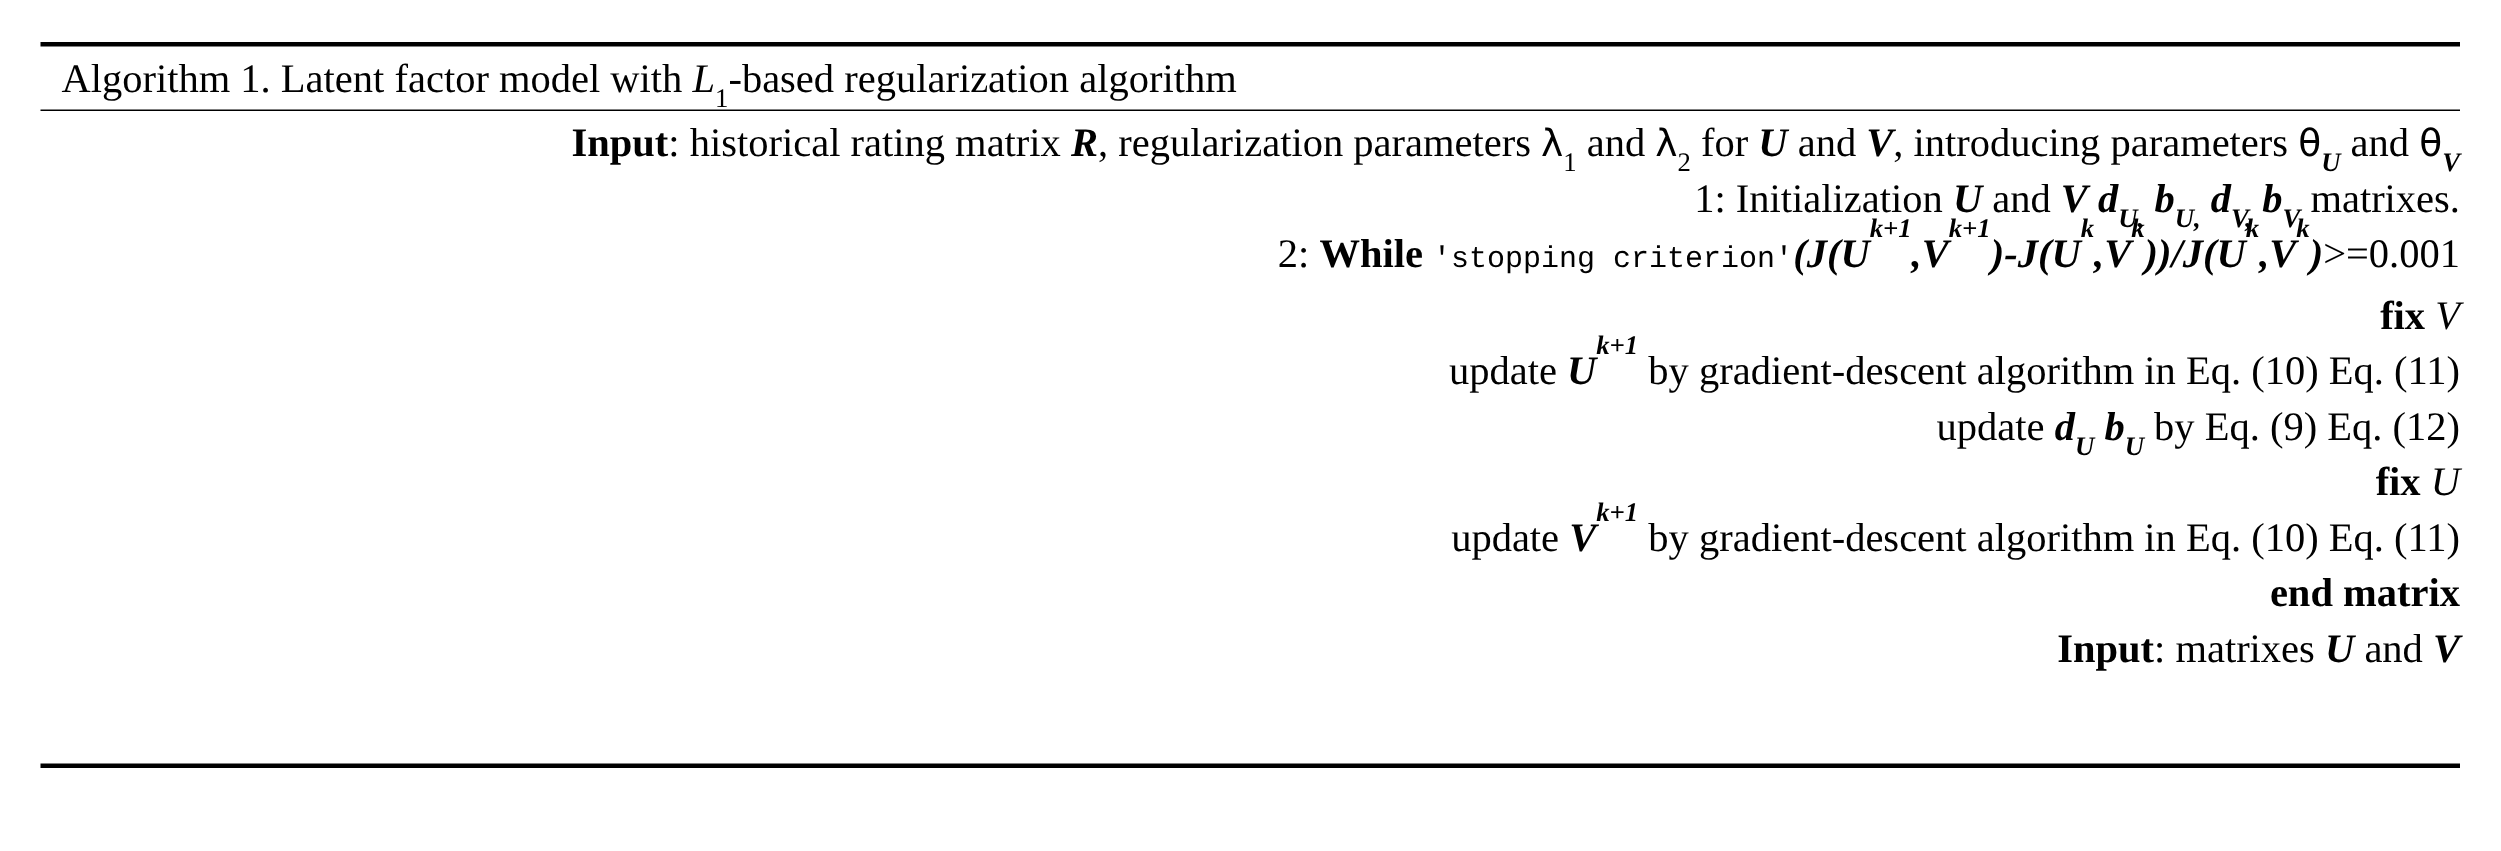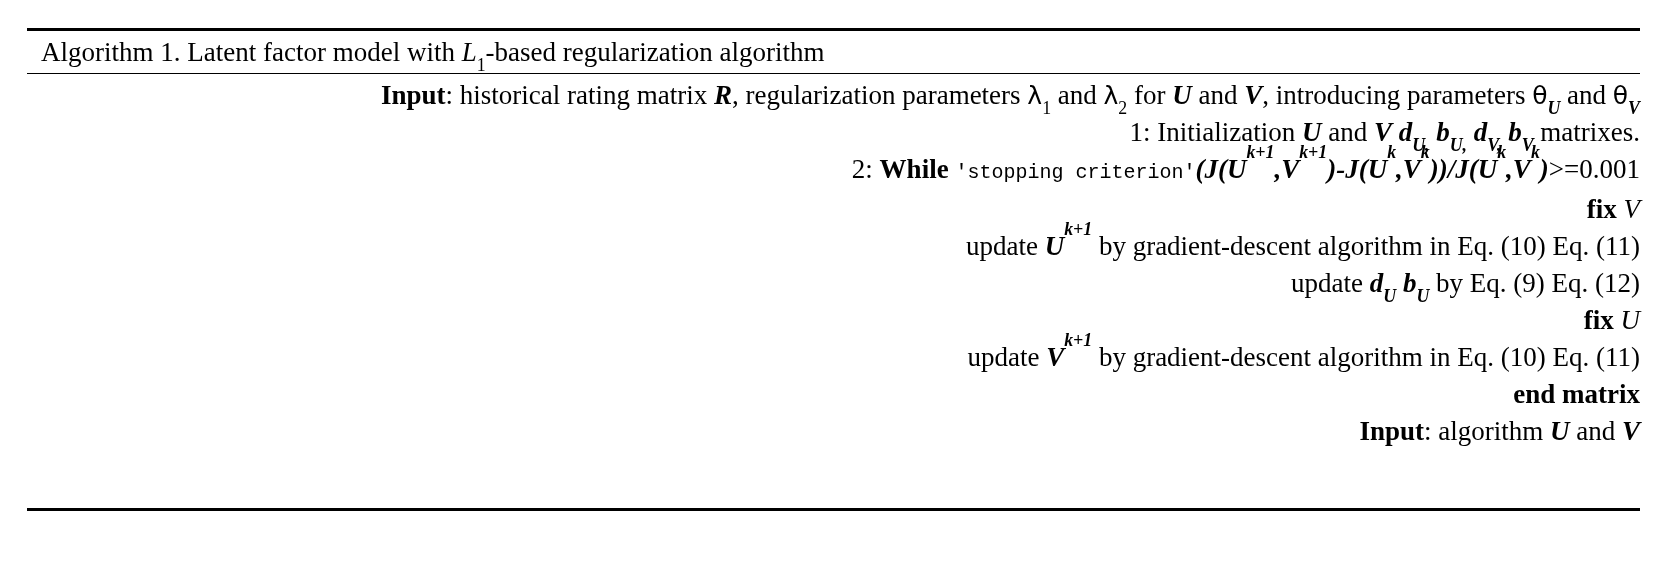--- a/index.html
+++ b/index.html
@@ -132,21 +132,21 @@
     <div class="line ind-2">
       <span>update </span><span class="bi">V</span><sup class="sup-bi">k+1</sup><span> by gradient-descent algorithm in Eq. (10) Eq. (11)</span>
     </div>
 
 
     <div class="line ind-4">
       <b>end matrix</b>
     </div>
 
     <div class="line ind-0">
-      <b>Input</b><span>: algorithm </span><span class="bi">U</span><span> and </span><span class="bi">V</span>
+      <b>Input</b><span>: matrixes </span><span class="bi">U</span><span> and </span><span class="bi">V</span>
     </div>
 
     <div class="spacer-bottom"></div>
 
   </div>
 
   <div class="rule-bottom"></div>
 
 </div>
 

